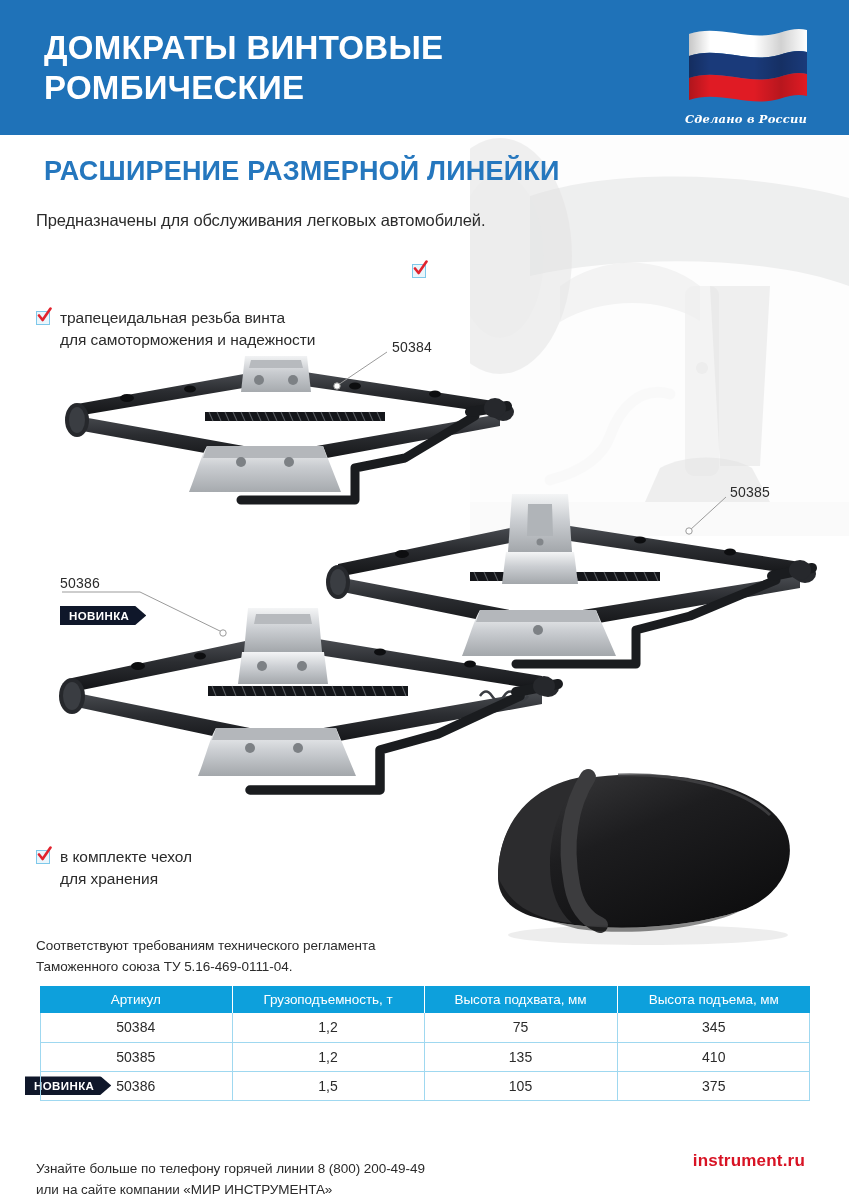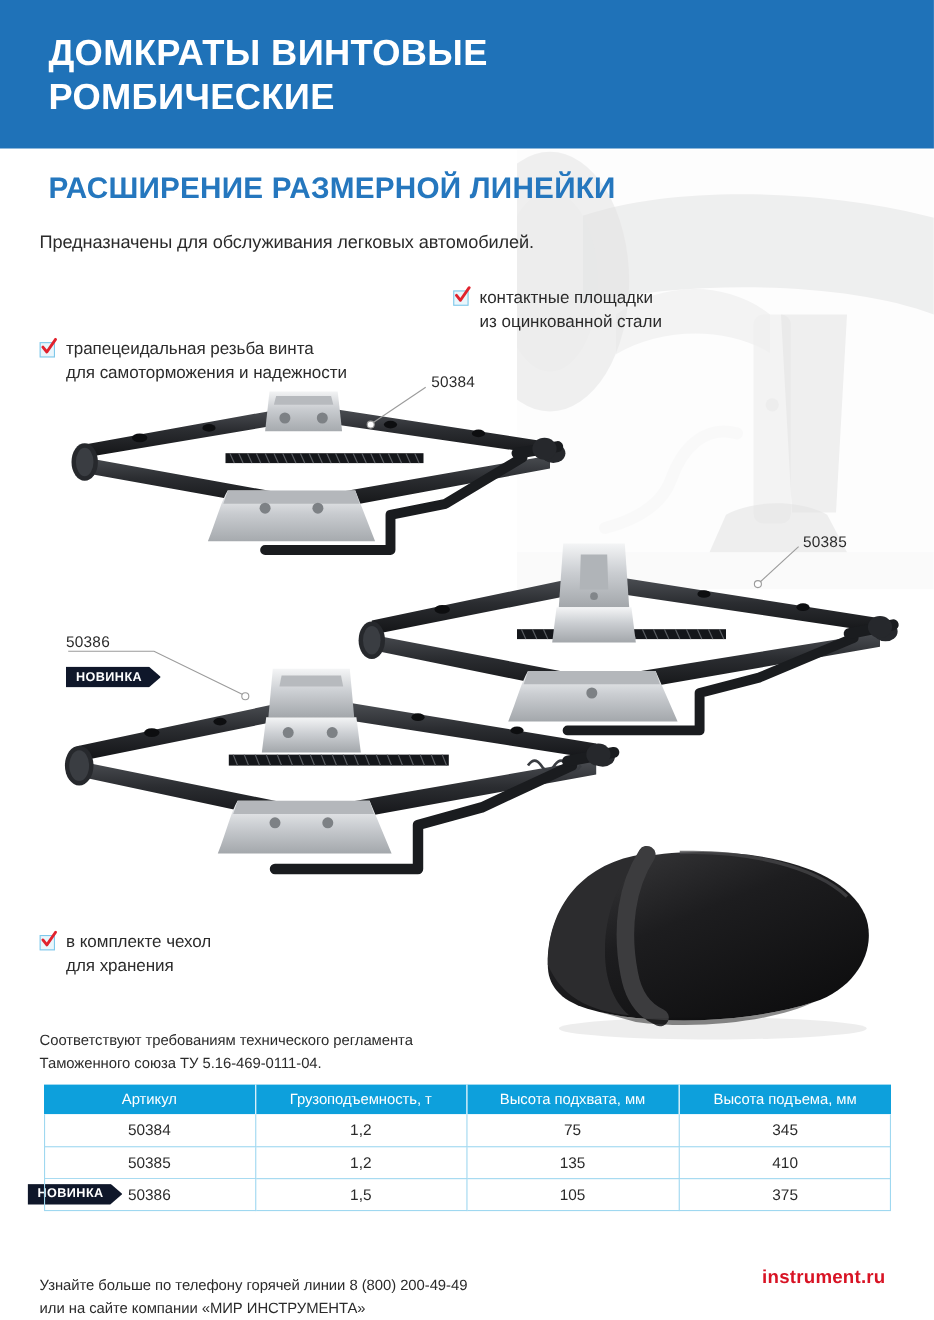--- a/index.html
+++ b/index.html
@@ -273,20 +273,46 @@
 </head>
 <body>
 
 <div class="page">
 
   <div class="header-band"></div>
 
   <div class="header-title">ДОМКРАТЫ ВИНТОВЫЕ
 РОМБИЧЕСКИЕ</div>
 
+  <div class="flag-badge">
+    <svg width="150" height="106" viewBox="0 0 150 106">
+      <defs>
+        <linearGradient id="shw" x1="0" y1="0" x2="1" y2="0">
+          <stop offset="0%" stop-color="#000" stop-opacity="0.22"></stop>
+          <stop offset="18%" stop-color="#000" stop-opacity="0"></stop>
+          <stop offset="55%" stop-color="#000" stop-opacity="0"></stop>
+          <stop offset="78%" stop-color="#000" stop-opacity="0.18"></stop>
+          <stop offset="100%" stop-color="#000" stop-opacity="0"></stop>
+        </linearGradient>
+      </defs>
+
+      <path d="M18,12 C48,2 78,20 108,11 C120,7 128,6 136,8
+               L136,30 C128,28 120,29 108,33 C78,42 48,24 18,34 Z" fill="#ffffff"></path>
+
+      <path d="M18,34 C48,24 78,42 108,33 C120,29 128,28 136,30
+               L136,52 C128,50 120,51 108,55 C78,64 48,46 18,56 Z" fill="#1a3a7a"></path>
+
+      <path d="M18,56 C48,46 78,64 108,55 C120,51 128,50 136,52
+               L136,74 C128,72 120,73 108,77 C78,86 48,68 18,78 Z" fill="#e01b24"></path>
+
+      <path d="M18,12 C48,2 78,20 108,11 C120,7 128,6 136,8
+               L136,74 C128,72 120,73 108,77 C78,86 48,68 18,78 Z" fill="url(#shw)"></path>
+    </svg>
+    <div class="flag-caption">Сделано в России</div>
+  </div>
 
   <div class="watermark">
     <svg width="379" height="400" viewBox="0 0 379 400">
       <rect width="379" height="400" fill="#f2f3f4"></rect>
 
       <ellipse cx="30" cy="120" rx="72" ry="118" fill="#3b3b3b" opacity="0.55"></ellipse>
       <ellipse cx="30" cy="120" rx="44" ry="82" fill="#6d6d6d" opacity="0.5"></ellipse>
 
       <path d="M60,60 C150,30 290,38 379,62 L379,150 C300,120 160,118 60,140 Z" fill="#2e2e2e" opacity="0.55"></path>
 
@@ -320,22 +346,20 @@
 для самоторможения и надежности</span>
   </div>
 
   <div class="feature feature-2">
     <span class="check-icon">
       <span class="box"></span>
       <svg class="tick" viewBox="0 0 17 18">
         <path d="M3 8.5 L6.6 13 L14.5 1.5" stroke="#e1232e" stroke-width="2.6" fill="none" stroke-linecap="round" stroke-linejoin="round"></path>
       </svg>
     </span>
-    <span class="feature-text">контактные площадки
-из оцинкованной стали</span>
   </div>
 
   <div class="feature feature-3">
     <span class="check-icon">
       <span class="box"></span>
       <svg class="tick" viewBox="0 0 17 18">
         <path d="M3 8.5 L6.6 13 L14.5 1.5" stroke="#e1232e" stroke-width="2.6" fill="none" stroke-linecap="round" stroke-linejoin="round"></path>
       </svg>
     </span>
     <span class="feature-text">в комплекте чехол

